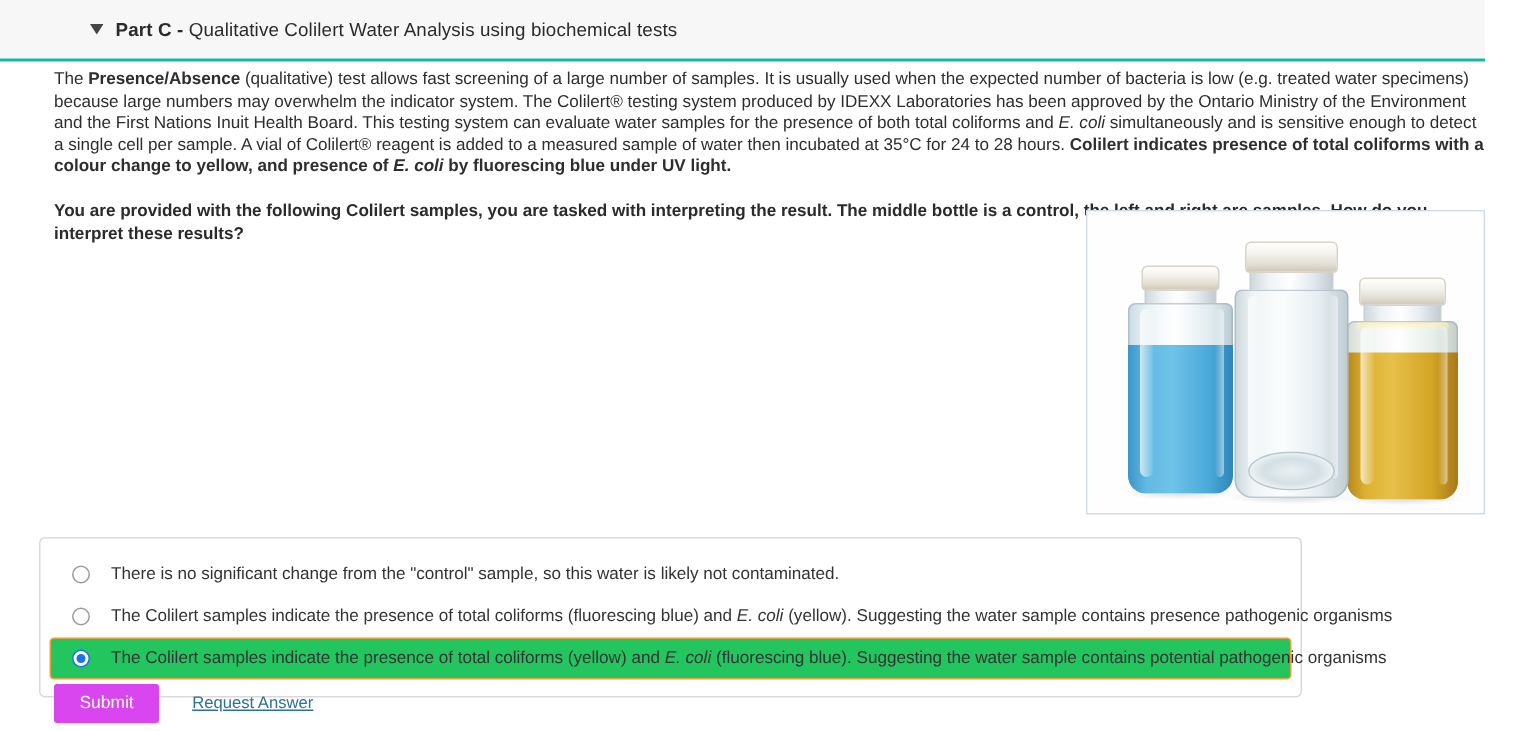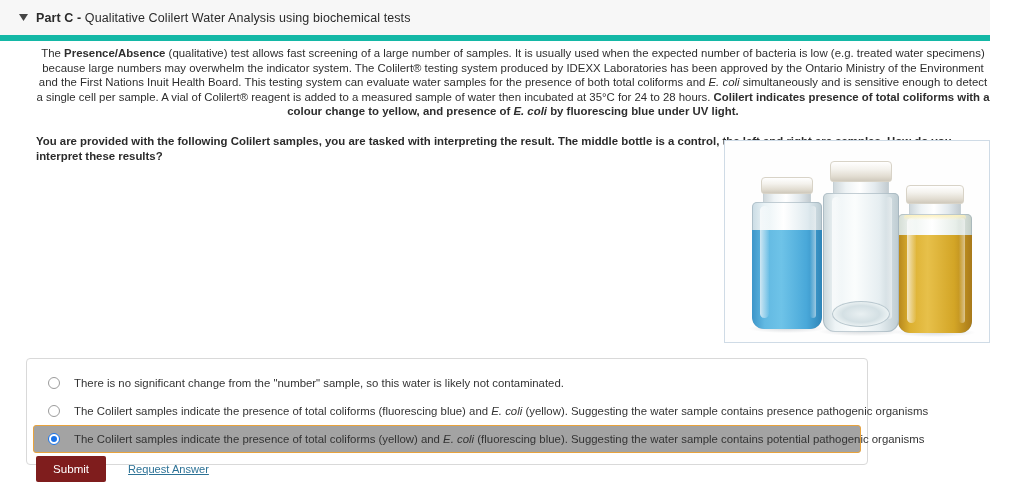--- a/index.html
+++ b/index.html
@@ -17,24 +17,25 @@
   }
 
   
   .part-header {
     position: absolute;
     left: 0;
     top: 0;
     width: 990px;
     height: 41px;
     background: #f7f7f7;
-    border-bottom: 6px solid #14b8a6;
+    border-bottom: 2px solid #14b8a6;
     display: flex;
     align-items: center;
     box-sizing: border-box;
+    padding-left: 41px;
   }
   .collapse-caret {
     width: 26px;
     margin-left: 10px;
     display: flex;
     align-items: center;
     justify-content: center;
     cursor: pointer;
   }
   .collapse-caret svg { display: block; }
@@ -50,21 +51,21 @@
     position: absolute;
     left: 36px;
     top: 46px;
     width: 954px;
   }
   p.body-text {
     margin: 0;
     font-size: 11.4px;
     line-height: 14.6px;
     color: #2e2e2e;
-    text-align: center;
+    text-align: left;
   }
   p.body-text b { font-weight: bold; }
   p.body-text i { font-style: italic; }
 
   p.prompt-text {
     margin: 15px 0 0 0;
     font-size: 11.4px;
     line-height: 14.6px;
     font-weight: bold;
     color: #2b2b2b;
@@ -207,21 +208,21 @@
     align-items: center;
     padding: 6px 12px 6px 14px;
     box-sizing: border-box;
     border: 1px solid transparent;
     border-radius: 3px;
     margin: 0 6px;
     cursor: pointer;
   }
   .option-row.selected {
     border-color: #e8a33d;
-    background: #a3a3a3;
+    background: #22c55e;
   }
   .radio {
     width: 12px;
     height: 12px;
     min-width: 12px;
     border-radius: 50%;
     border: 1px solid #9b9b9b;
     background: #ffffff;
     margin-right: 14px;
     position: relative;
@@ -250,21 +251,21 @@
 
   
   .footer-actions {
     position: absolute;
     left: 36px;
     top: 456px;
     display: flex;
     align-items: center;
   }
   .submit-btn {
-    background: #7f1d1d;
+    background: #d946ef;
     color: #ffffff;
     font-size: 11.6px;
     font-family: "Liberation Sans", sans-serif;
     border: none;
     border-radius: 2px;
     padding: 6px 17px 7px 17px;
     cursor: pointer;
     line-height: 13px;
   }
   .request-answer {
@@ -334,21 +335,21 @@
       </div>
     </div>
 
   </div>
 </div>
 
 <div class="options-box">
 
   <div class="option-row">
     <span class="radio"></span>
-    <span class="option-label"><span>There is no significant change from the "number" sample, so this water is likely not contaminated.</span><i></i><span></span></span>
+    <span class="option-label"><span>There is no significant change from the "control" sample, so this water is likely not contaminated.</span><i></i><span></span></span>
   </div>
 
   <div class="option-row">
     <span class="radio"></span>
     <span class="option-label"><span>The Colilert samples indicate the presence of total coliforms (fluorescing blue) and </span><i>E. coli</i><span> (yellow). Suggesting the water sample contains presence pathogenic organisms</span></span>
   </div>
 
   <div class="option-row selected">
     <span class="radio"></span>
     <span class="option-label"><span>The Colilert samples indicate the presence of total coliforms (yellow) and </span><i>E. coli</i><span> (fluorescing blue). Suggesting the water sample contains potential pathogenic organisms</span></span>

